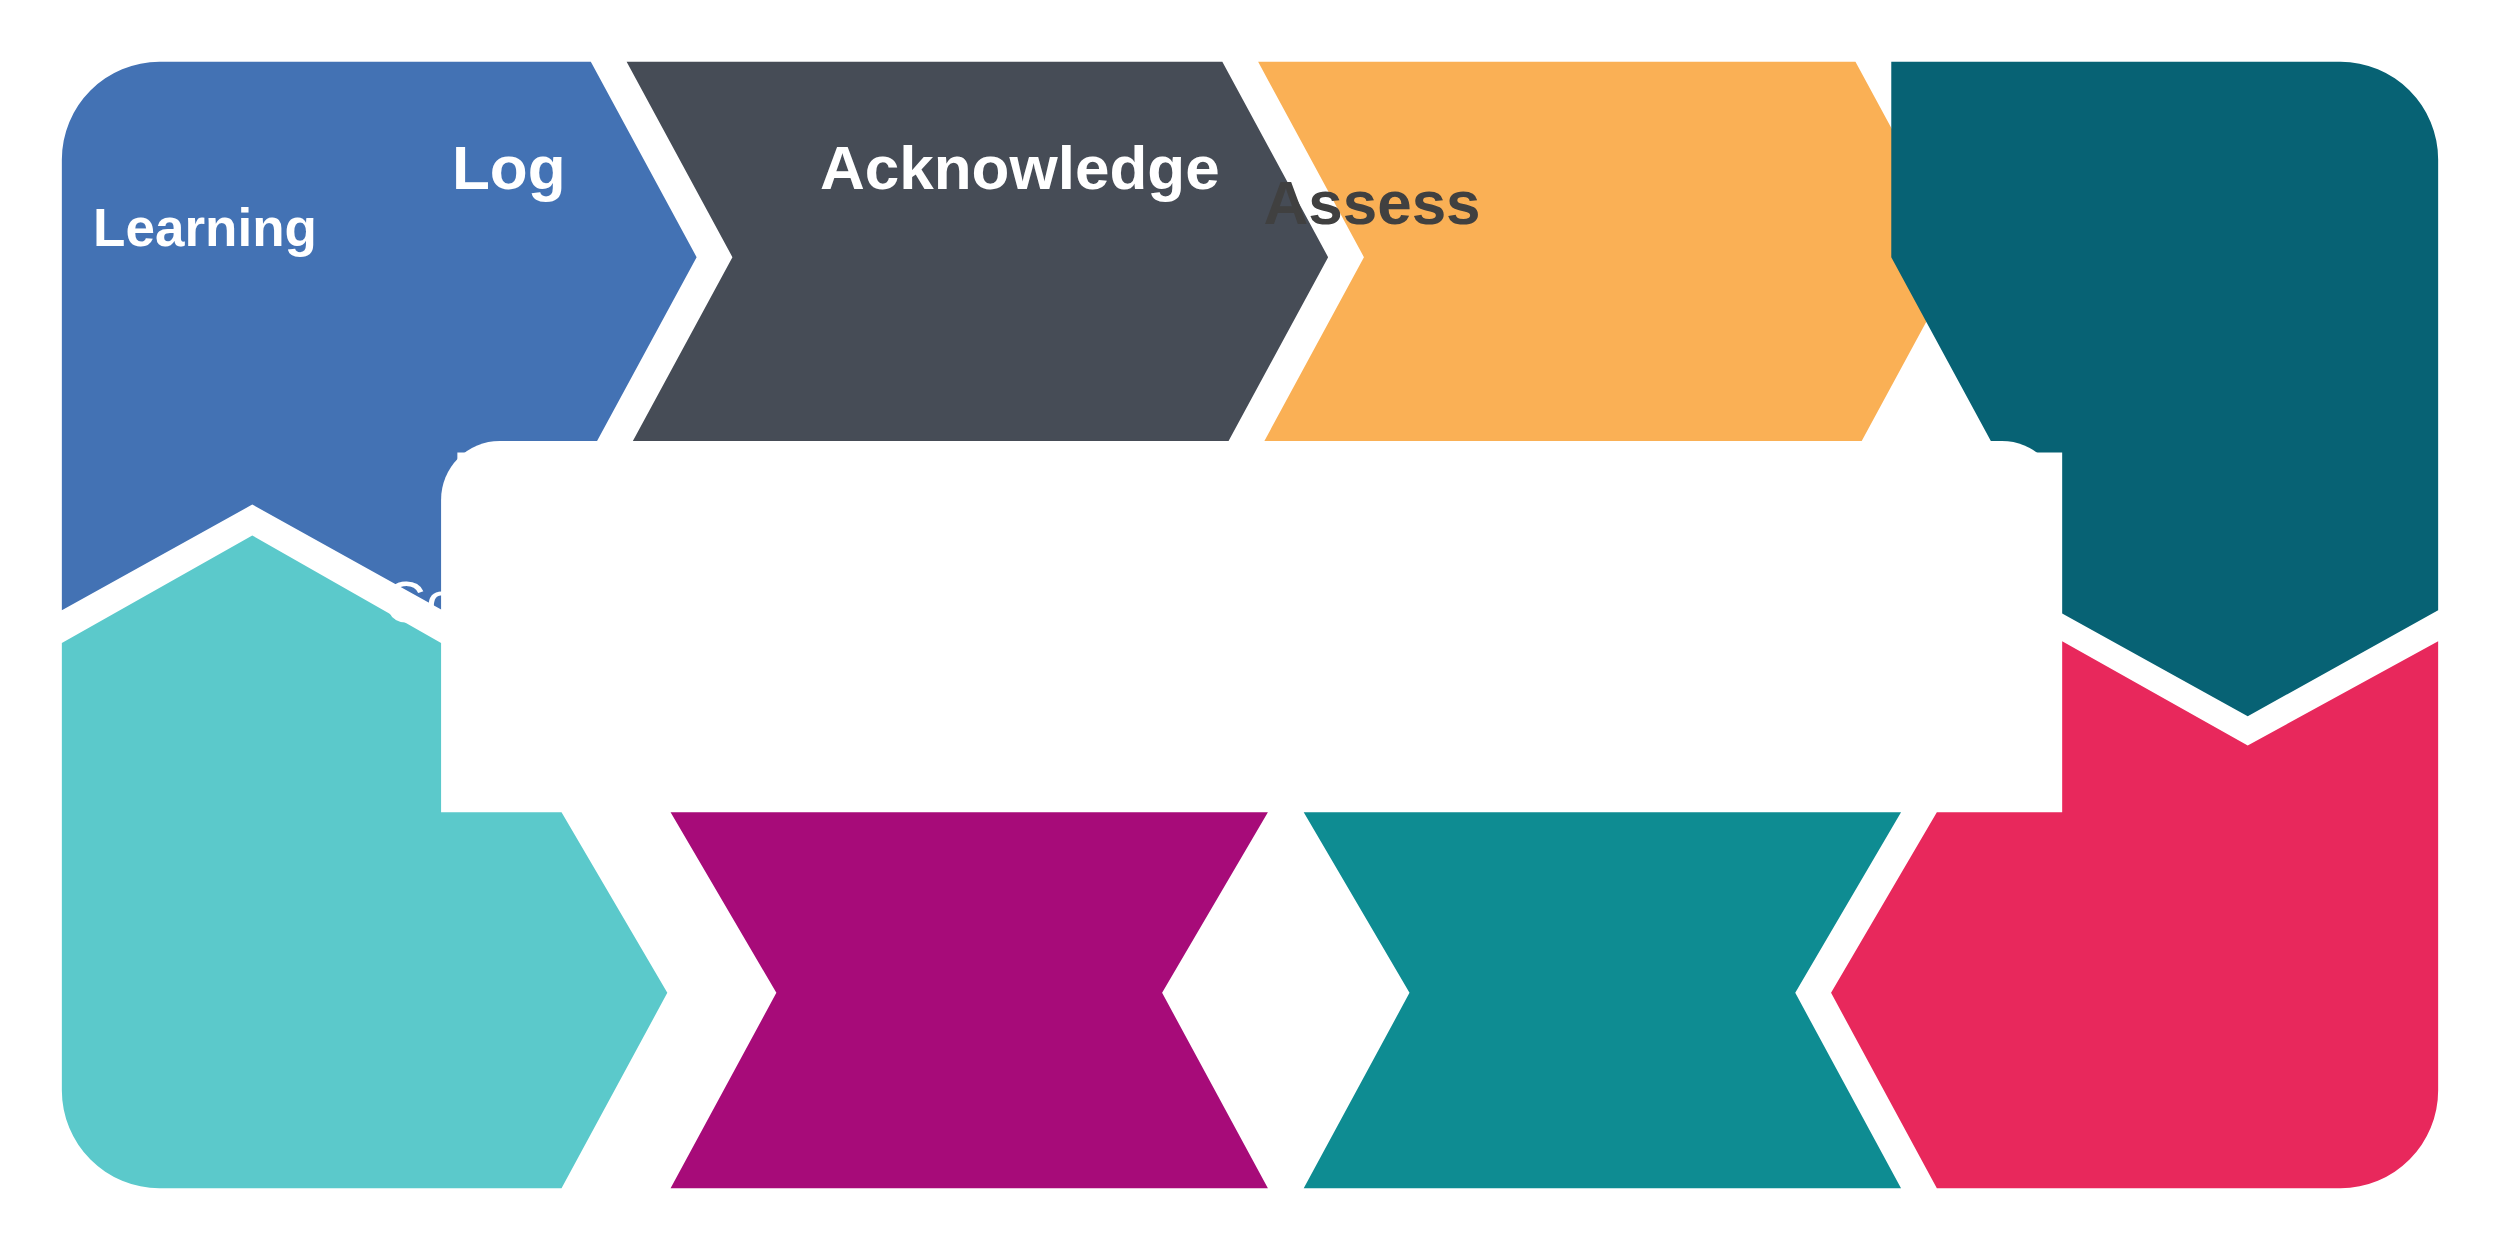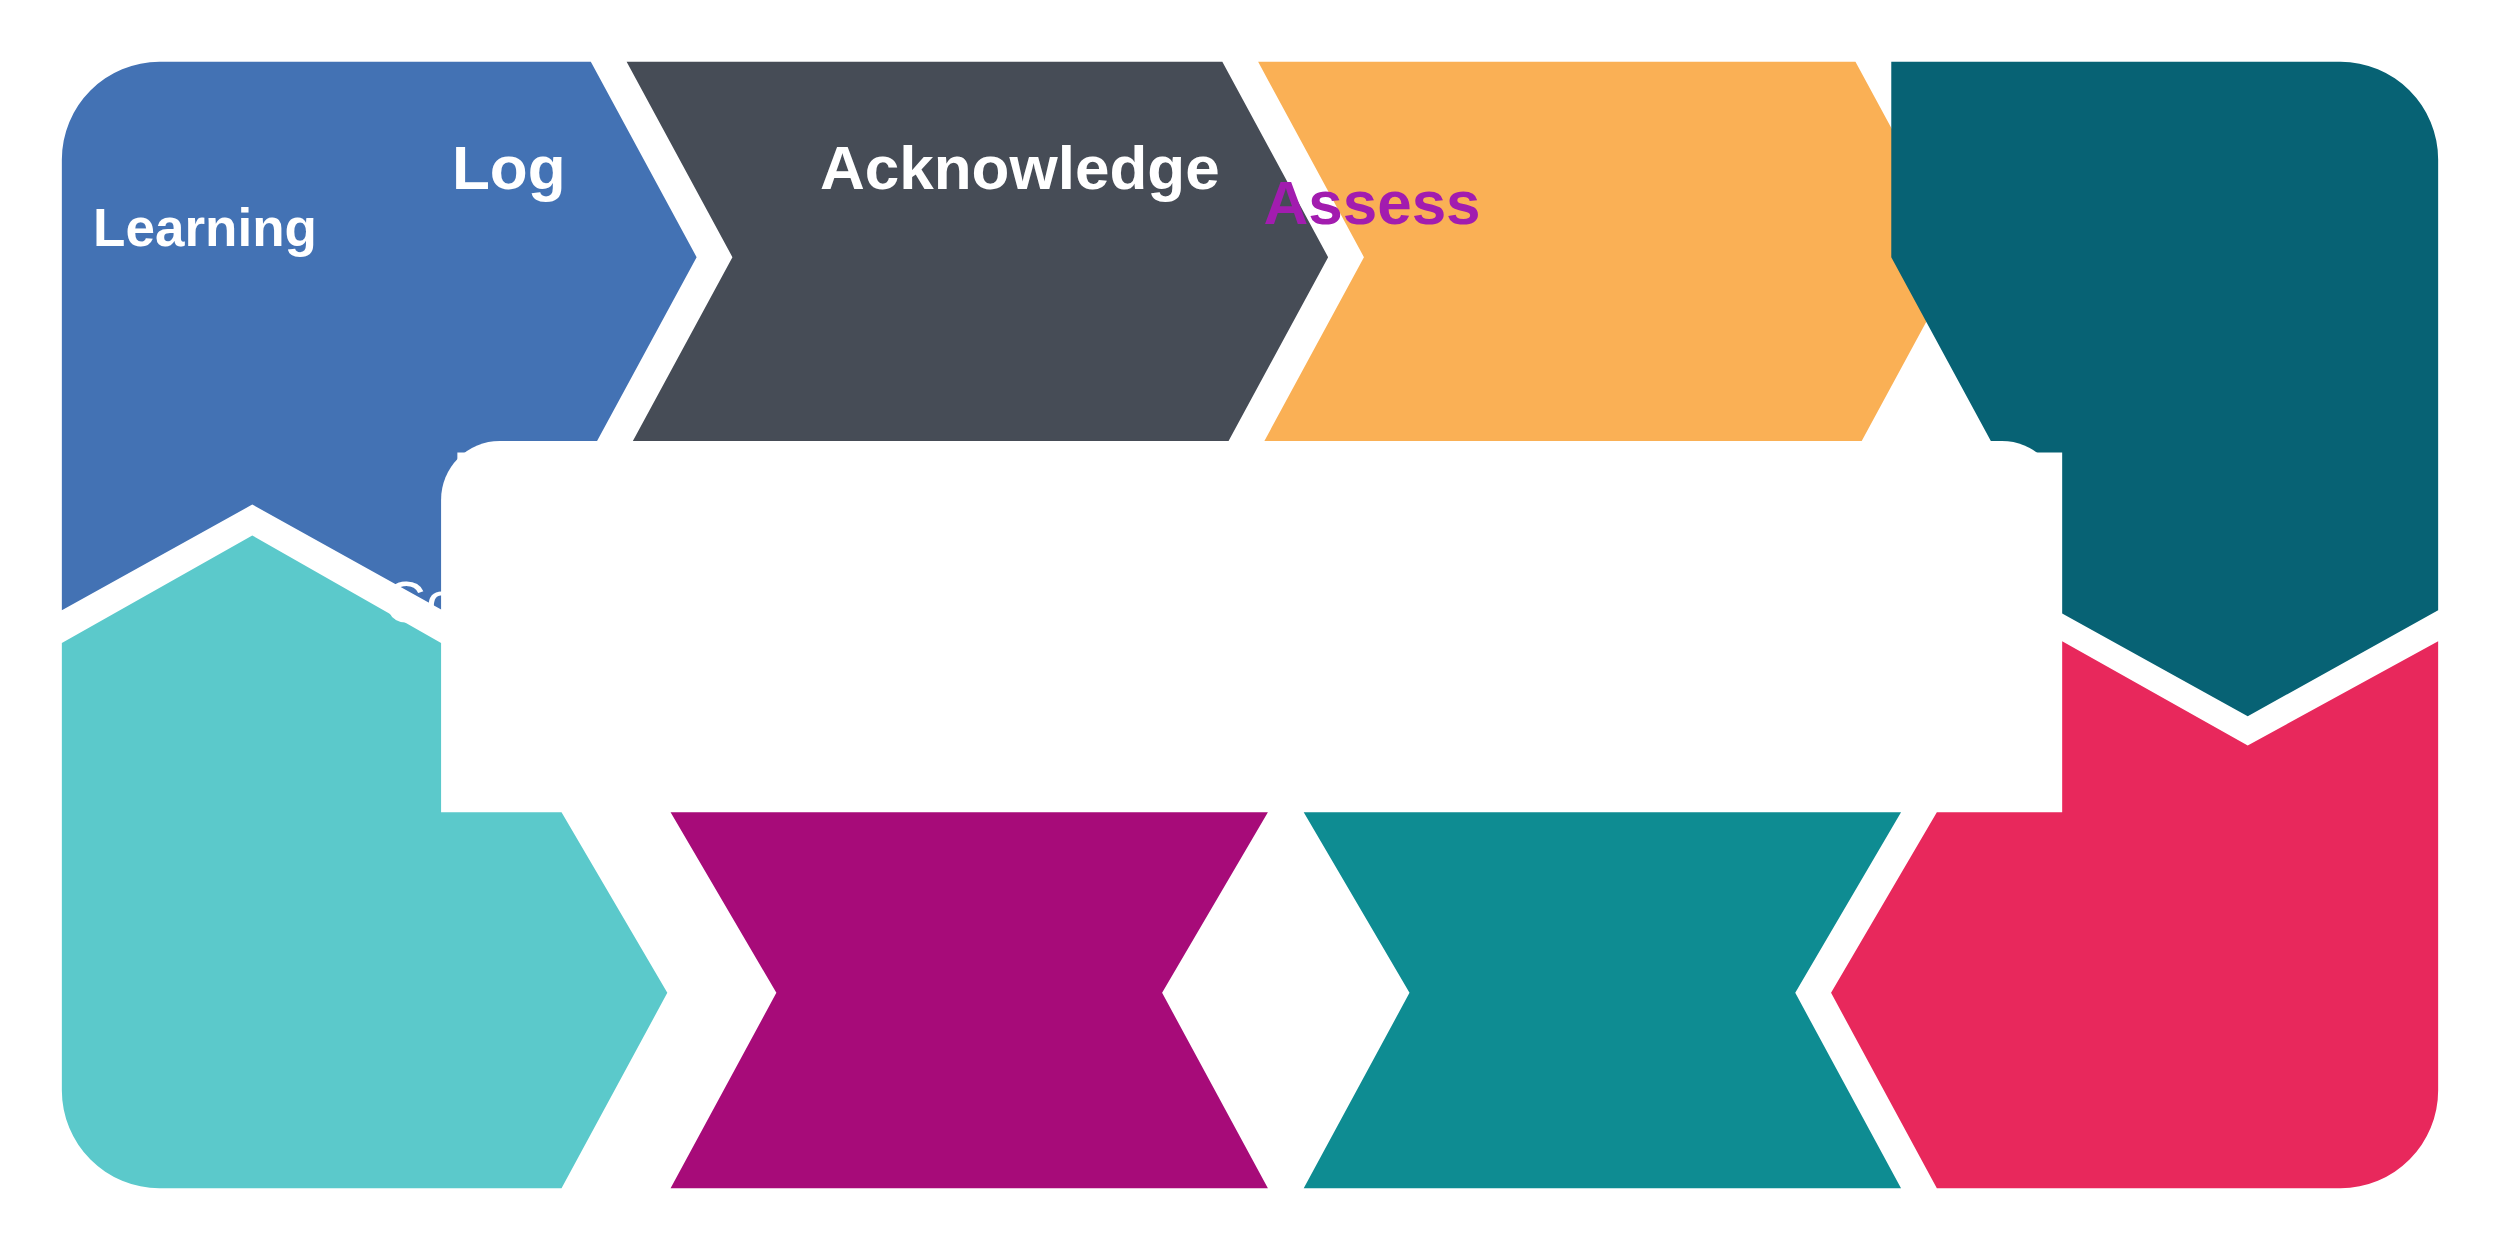--- a/index.html
+++ b/index.html
@@ -154,21 +154,21 @@
     </div>
 
     <div style="position:absolute;left:452px;top:133px;width:290px;color:#fff;font-size:62px;font-weight:700;line-height:1.12;font-family:'Liberation Sans',sans-serif;">
       <span>Log</span>
     </div>
 
     <div style="position:absolute;left:820px;top:133px;width:380px;text-align:center;color:#fff;font-size:62px;font-weight:700;line-height:1.12;font-family:'Liberation Sans',sans-serif;">
       <span>Acknowledge</span>
     </div>
 
-    <div style="position:absolute;left:1232px;top:168px;width:280px;text-align:center;color:#a21caf;font-size:62px;font-weight:700;line-height:1.12;font-family:'Liberation Sans',sans-serif;">
+    <div style="position:absolute;left:1232px;top:168px;width:280px;text-align:center;color:#404040;font-size:62px;font-weight:700;line-height:1.12;font-family:'Liberation Sans',sans-serif;">
       <span>Assess</span>
     </div>
 
 
     <div style="position:absolute;left:383px;top:570px;width:360px;text-align:center;color:#fff;font-size:58px;font-weight:400;line-height:1.12;font-family:'Liberation Sans',sans-serif;">
       <div>Communicate</div>
       <div>outcome</div>
     </div>
 
     <div style="position:absolute;left:800px;top:530px;width:310px;text-align:center;color:#fff;font-size:58px;font-weight:700;line-height:1.12;font-family:'Liberation Sans',sans-serif;">

